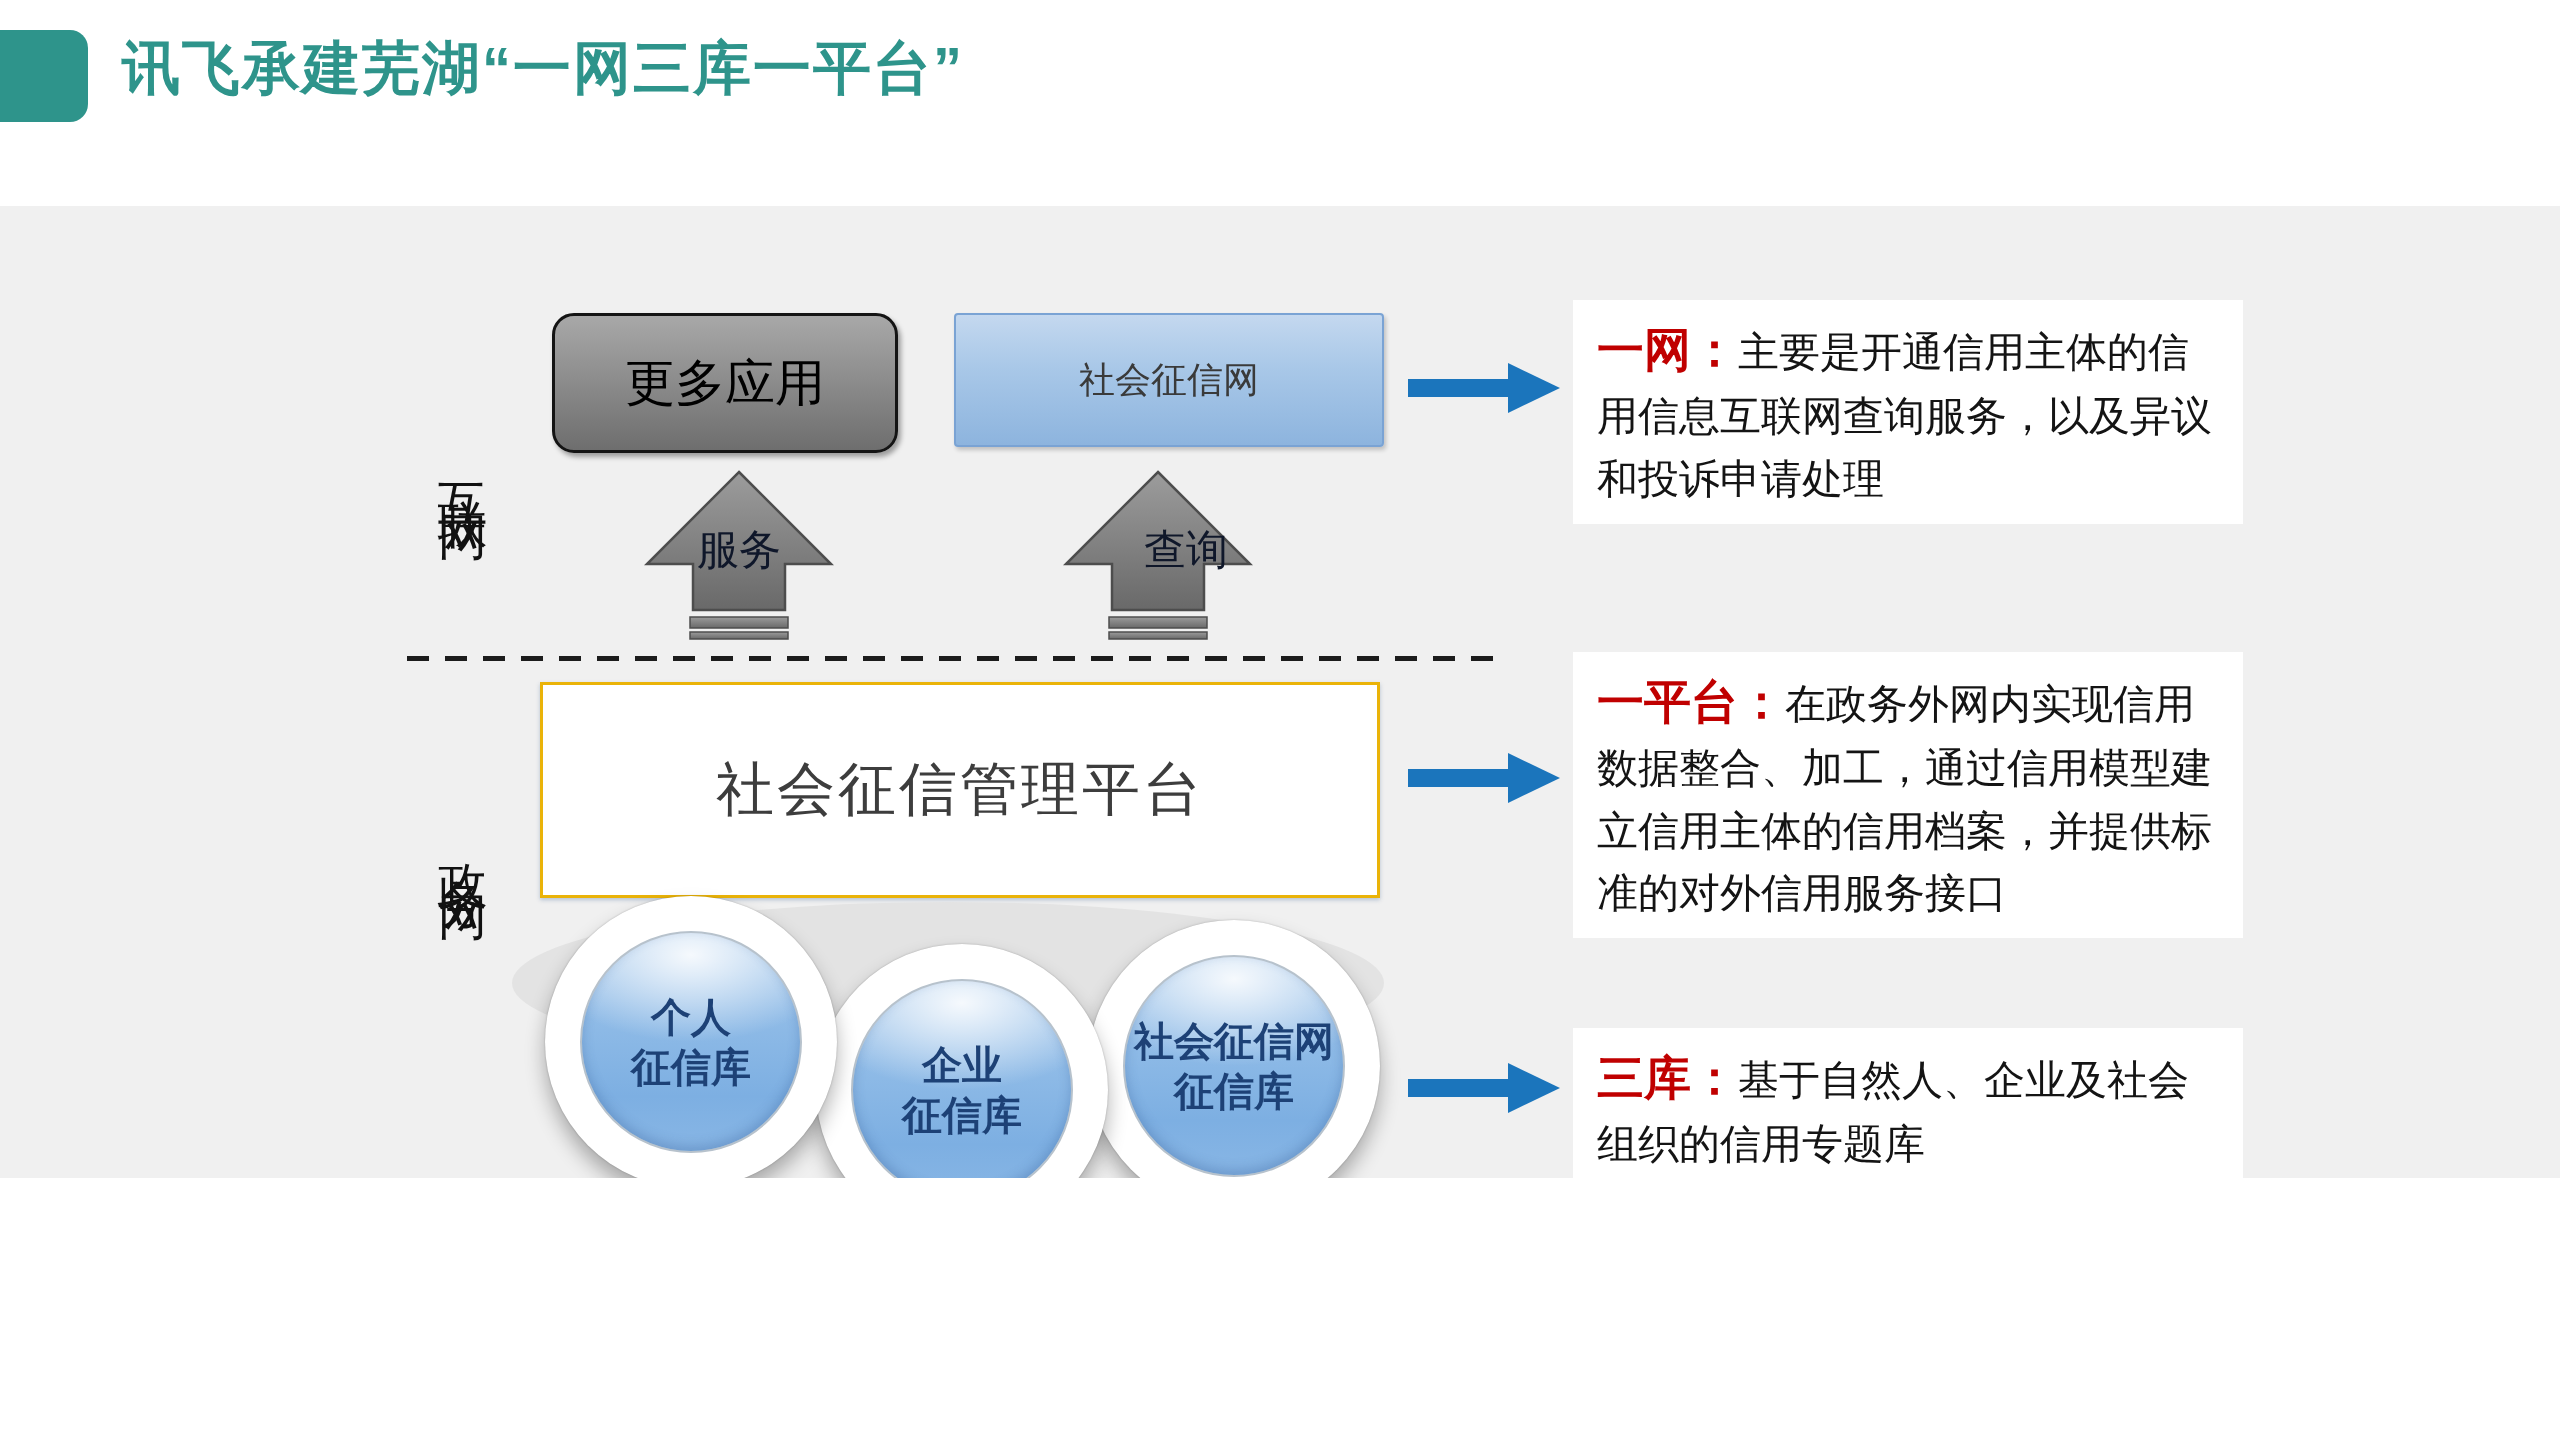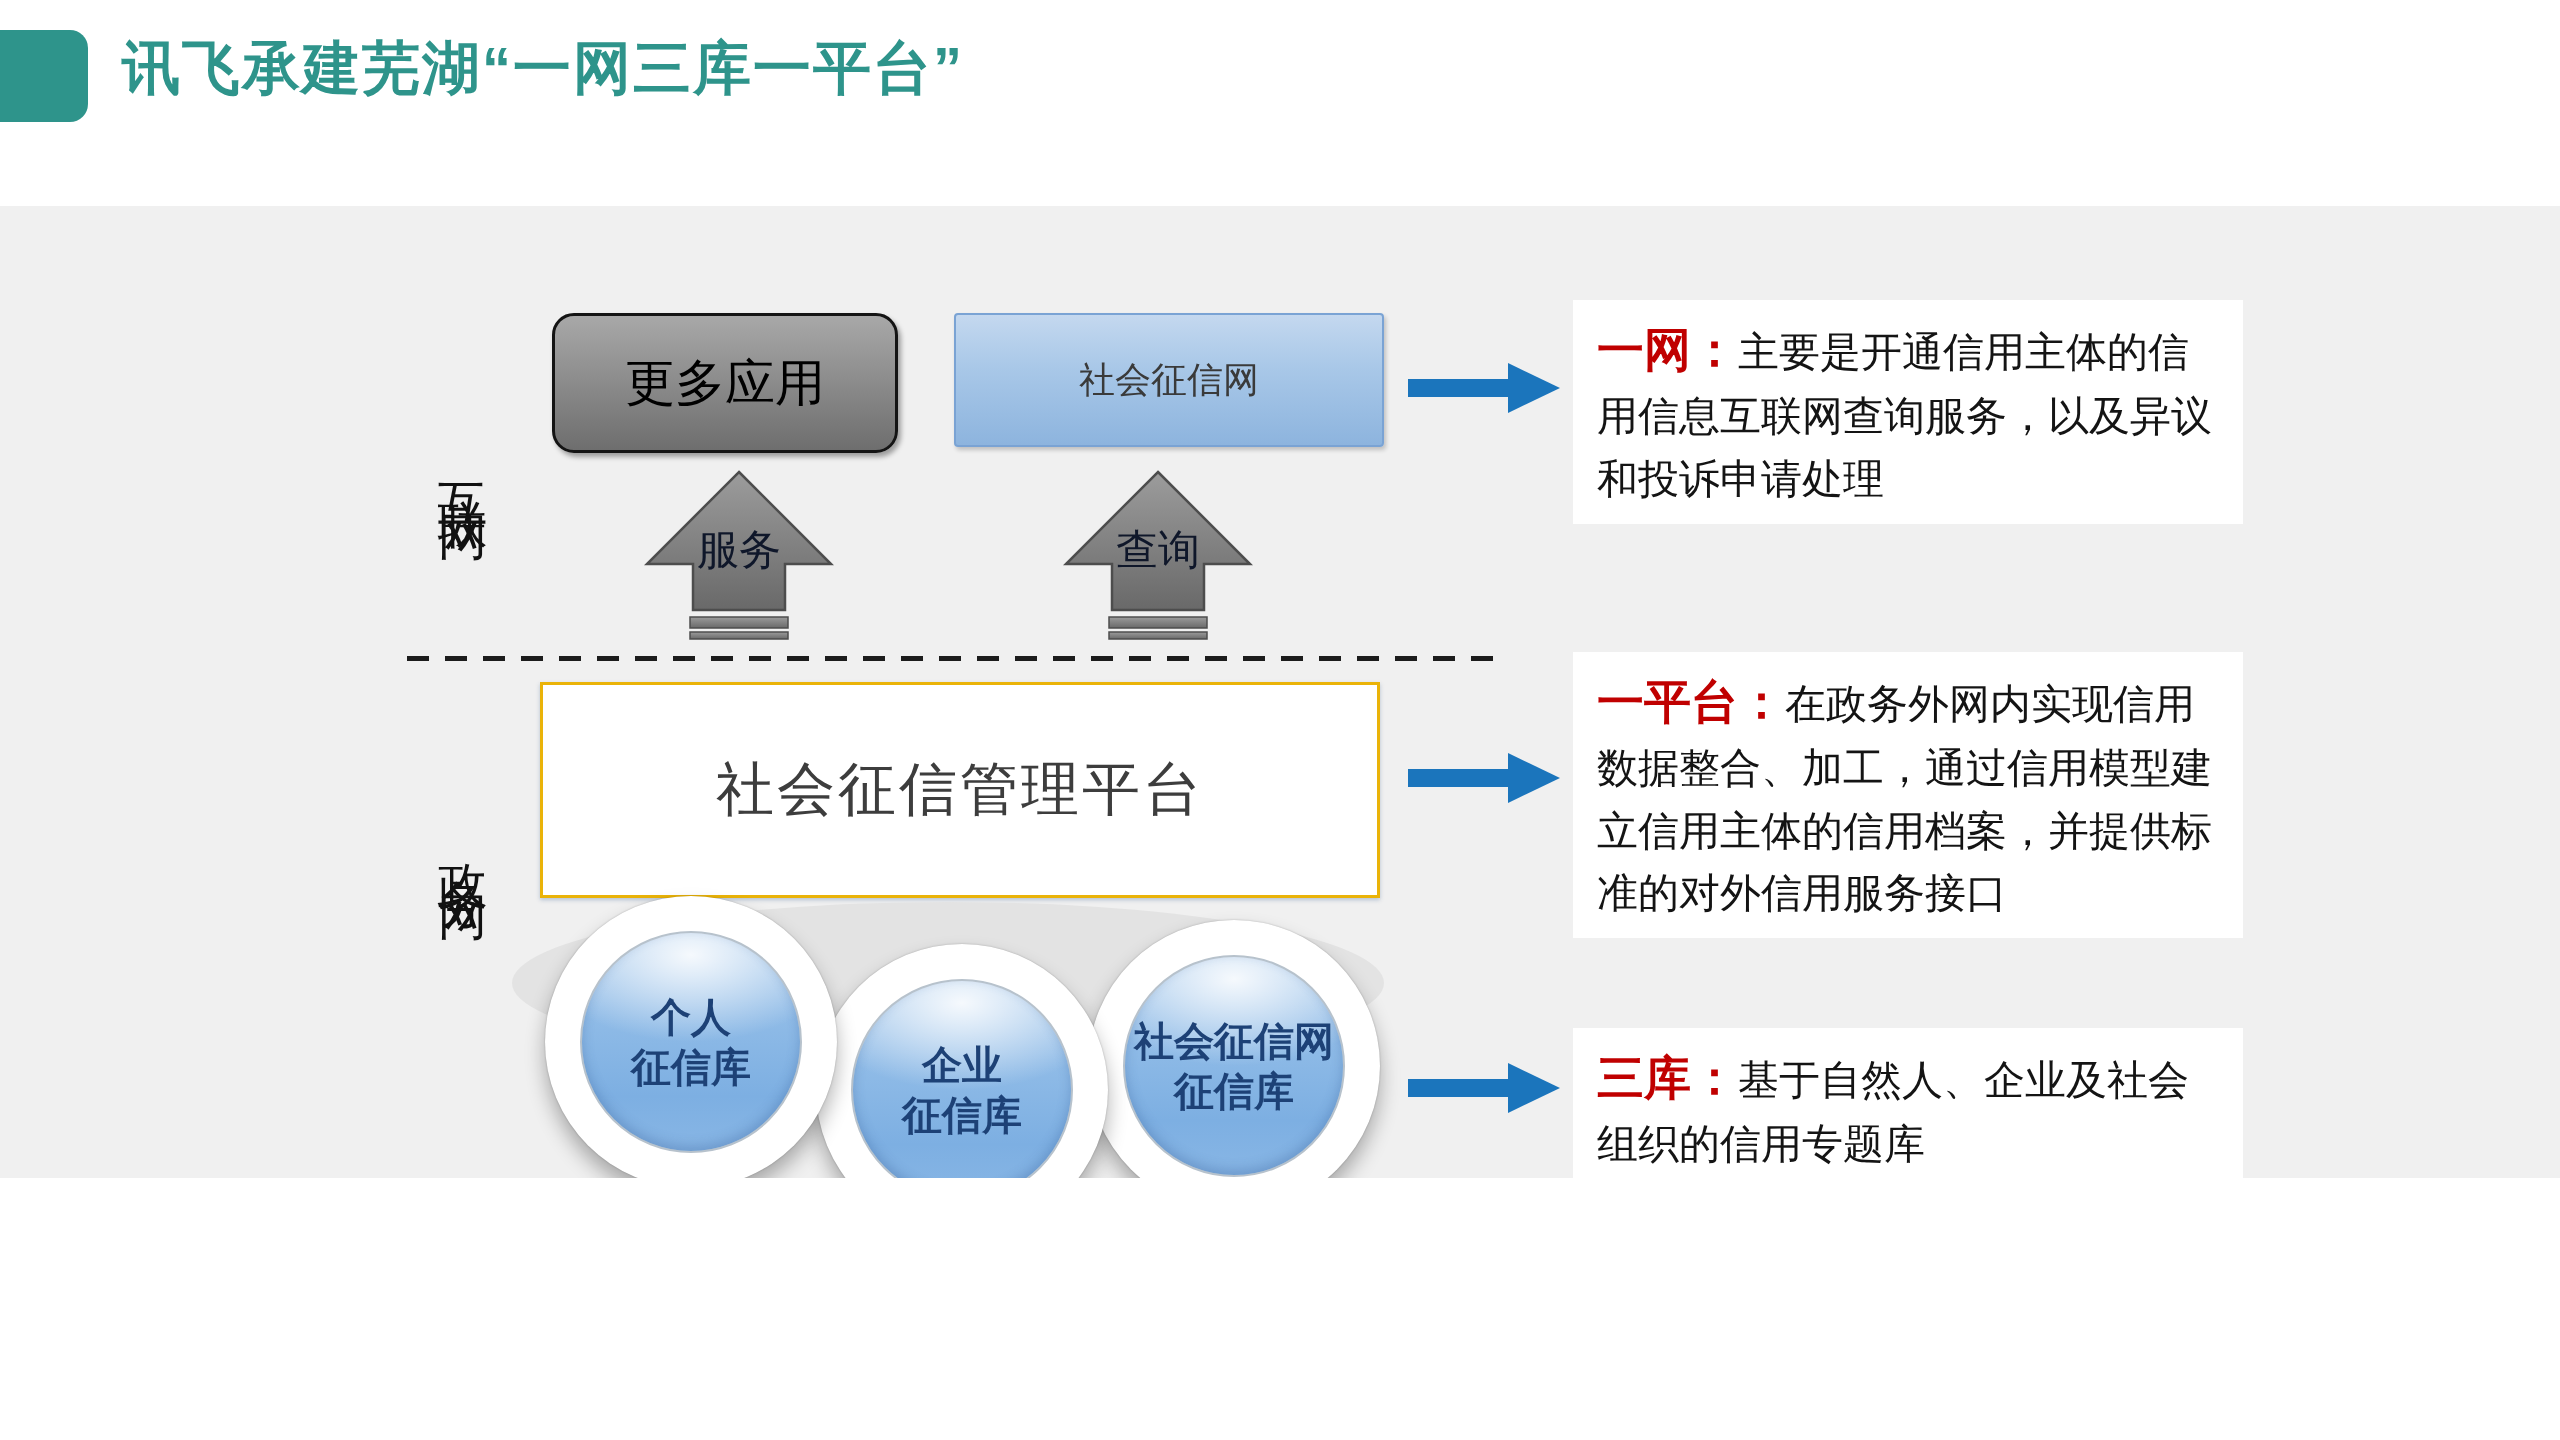--- a/index.html
+++ b/index.html
@@ -113,21 +113,21 @@
     <rect x="46" y="149" width="98" height="11" fill="url(#arrGrad)" stroke="#4d4d4d" stroke-width="1.5"></rect>
     <rect x="46" y="164" width="98" height="7" fill="url(#arrGrad)" stroke="#4d4d4d" stroke-width="1.5"></rect>
   </svg>
   <div class="up-arrow-label" style="left:669px; top:522px;">服务</div>
 
   <svg class="up-arrow" style="left:1063px; top:468px;" width="190" height="172" viewBox="0 0 190 172">
     <polygon points="95,4 187,96 141,96 141,142 49,142 49,96 3,96" fill="url(#arrGrad)" stroke="#4d4d4d" stroke-width="2.5"></polygon>
     <rect x="46" y="149" width="98" height="11" fill="url(#arrGrad)" stroke="#4d4d4d" stroke-width="1.5"></rect>
     <rect x="46" y="164" width="98" height="7" fill="url(#arrGrad)" stroke="#4d4d4d" stroke-width="1.5"></rect>
   </svg>
-  <div class="up-arrow-label" style="left:1088px; top:522px;">查询</div>
+  <div class="up-arrow-label" style="left:1088px; top:522px;text-align:right;">查询</div>
 
   <div class="dashed-line"></div>
 
   <div class="platform-box">
     <span>社会征信管理平台</span>
   </div>
 
   <div class="db-shadow"></div>
   <div class="db-circle c1">
     <div class="db-inner">个人

